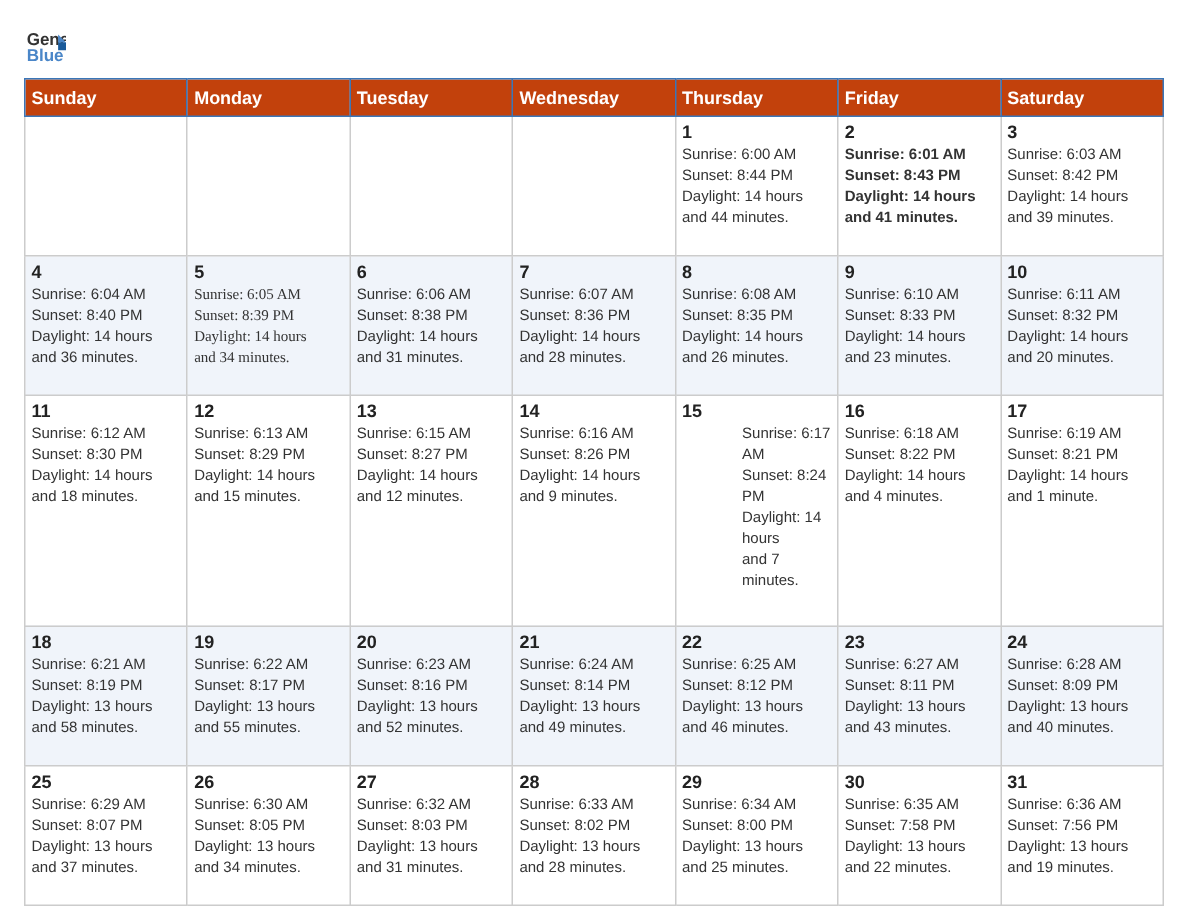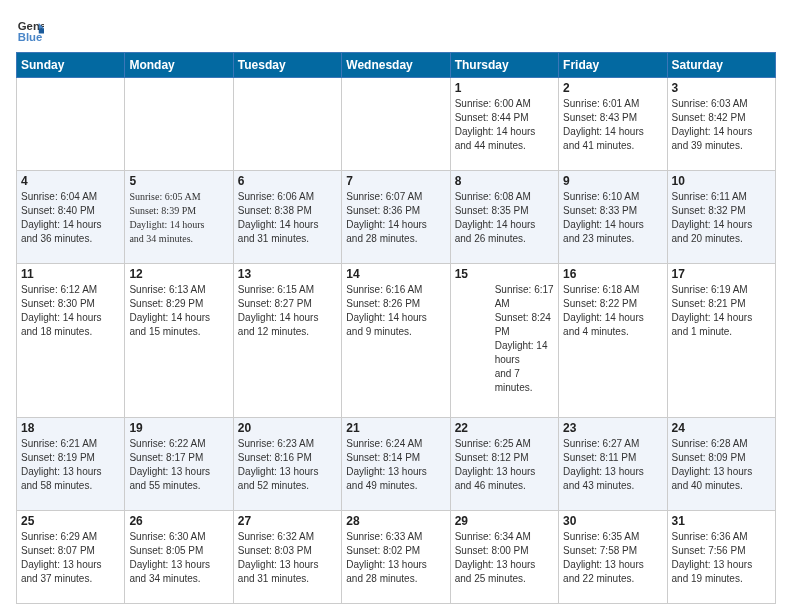--- a/index.html
+++ b/index.html
@@ -47,21 +47,21 @@
       margin-top: 2px;
     }
     .calendar {
       flex: 1;
       border: 1px solid #ccc;
       border-collapse: collapse;
       width: 100%;
       table-layout: fixed;
     }
     .calendar th {
-      background: #0369a1;
+      background: #c2410c;
       color: #fff;
       font-size: 12px;
       font-weight: bold;
       padding: 5px 4px;
       text-align: left;
       border: 1px solid #3a76b8;
     }
     .calendar td {
       border: 1px solid #ccc;
       vertical-align: top;
@@ -133,21 +133,21 @@
           <td class="empty"></td>
           <td>
             <span class="day-num">1</span>
             <div class="day-info" style="white-space: pre-line;">Sunrise: 6:00 AM
 Sunset: 8:44 PM
 Daylight: 14 hours
 and 44 minutes.</div>
           </td>
           <td>
             <span class="day-num">2</span>
-            <div class="day-info" style="white-space: pre-line;">Sunrise: 6:01 AM
+            <div class="day-info" style="white-space: pre-line; font-weight: bold;">Sunrise: 6:01 AM
 Sunset: 8:43 PM
 Daylight: 14 hours
 and 41 minutes.</div>
           </td>
           <td>
             <span class="day-num">3</span>
             <div class="day-info" style="white-space: pre-line;">Sunrise: 6:03 AM
 Sunset: 8:42 PM
 Daylight: 14 hours
 and 39 minutes.</div>

